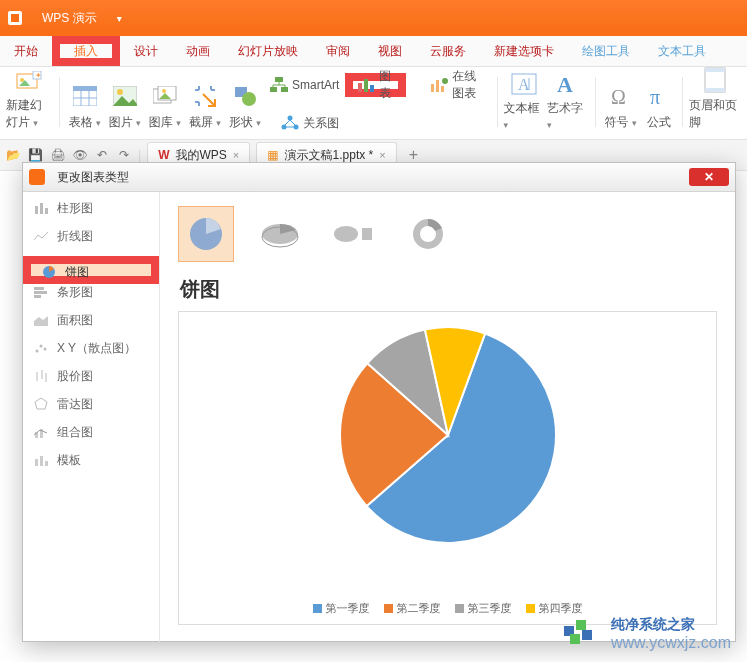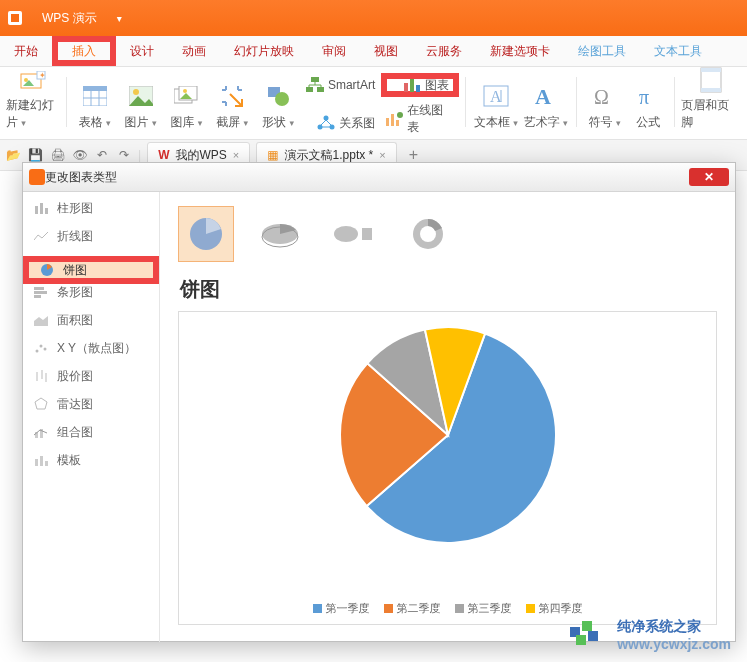--- a/index.html
+++ b/index.html
@@ -3,37 +3,37 @@
 <meta charset="utf-8">
 <style>
   body{margin:0;font-family:"Microsoft YaHei",SimSun,sans-serif;font-size:12px;color:#333;background:#fff;width:747px;height:662px;overflow:hidden;position:relative}
   .titlebar{background:linear-gradient(#fd7b2a,#f96d15);height:36px;display:flex;align-items:center;color:#fff;padding:0 8px;gap:20px}
   .titlebar .logo{width:14px;height:14px;background:#fff;border-radius:2px;display:inline-block;position:relative}
   .titlebar .logo::before{content:"";position:absolute;inset:3px;background:#f96d15}
   .titlebar .dd{font-size:10px}
   .menubar{background:#fafafa;height:30px;display:flex;align-items:center;border-bottom:1px solid #e3e3e3}
   .menubar .mtab{padding:0 14px;height:30px;display:flex;align-items:center;color:#b91c1c;cursor:pointer}
   .menubar .mtab.curr{color:#f96d15}
-  .hi-red{border:6px solid #ef4444;box-sizing:border-box}
+  .hi-red{border:8px solid #ef4444;box-sizing:border-box}
   .ribbon{background:#fff;height:68px;display:flex;align-items:flex-start;padding:4px 6px 0 6px;gap:2px;border-bottom:1px solid #e3e3e3}
   .rbtn{display:flex;flex-direction:column;align-items:center;justify-content:flex-end;width:54px;height:60px;font-size:12px;color:#555;gap:4px;cursor:pointer}
   .rbtn.sm{flex-direction:row;width:auto;height:24px;gap:4px;padding:0 4px}
   .rico{width:28px;height:28px;display:flex;align-items:center;justify-content:center}
   .rsep{width:1px;height:50px;background:#e6e6e6;margin:6px 4px}
   .dd2{font-size:9px;color:#888}
   .doc-tabs{height:30px;display:flex;align-items:center;background:#f5f5f5;border-bottom:1px solid #e3e3e3;padding:0 6px;gap:6px}
   .qicon{width:16px;height:16px;display:inline-flex;align-items:center;justify-content:center;color:#777;cursor:pointer}
   .doctab{display:flex;align-items:center;gap:6px;padding:0 10px;height:24px;border:1px solid #ddd;background:#fff;border-radius:3px 3px 0 0}
   .doctab.active{border-bottom-color:#fff}
   .close-x{color:#999;font-size:11px;cursor:pointer}
   .doc-tabs .plus{color:#888;font-size:16px;cursor:pointer;padding:0 6px}
 
   
   .dialog{position:absolute;left:22px;top:162px;width:712px;height:478px;border:1px solid #bfbfbf;background:#fff;box-shadow:0 6px 24px rgba(0,0,0,.25)}
-  .dlg-title{height:28px;background:linear-gradient(#fdfdfd,#eaeaea);display:flex;align-items:center;gap:0;padding:0 6px;border-bottom:1px solid #d5d5d5}
+  .dlg-title{height:28px;background:linear-gradient(#fdfdfd,#eaeaea);display:flex;align-items:center;gap:12px;padding:0 6px;border-bottom:1px solid #d5d5d5}
   .dlg-title .ico{width:16px;height:16px;background:#f96d15;border-radius:3px}
   .dlg-close{margin-left:auto;width:40px;height:18px;background:#d9302e;border-radius:3px;display:flex;align-items:center;justify-content:center;color:#fff;font-weight:bold;cursor:pointer}
   .dlg-body{display:flex;height:calc(100% - 28px)}
   .cat-list{width:136px;border-right:1px solid #e6e6e6;padding-top:8px}
   .cat{display:flex;gap:8px;height:28px;padding:0 10px;color:#666;cursor:pointer}
   .cat .cico{width:16px;height:16px;display:inline-flex;align-items:center;justify-content:center;color:#bbb}
   .cat.sel{background:#fde0c5;color:#333}
   .preview{flex:1;padding:14px 18px 6px 18px;overflow:hidden}
   .thumbs{display:flex;gap:18px;align-items:center}
   .thumb{width:54px;height:54px;border:1px solid transparent;display:flex;align-items:center;justify-content:center;cursor:pointer}
@@ -42,21 +42,21 @@
   .chartbox{border:1px solid #dcdcdc;height:312px;position:relative}
   .chart-title{text-align:center;font-size:13px;color:#666;padding-top:8px}
   .legend{position:absolute;bottom:8px;left:0;right:0;display:flex;justify-content:center;gap:14px;font-size:11px;color:#666}
   .legend .litem{display:flex;align-items:center;gap:4px}
   .legend .sw{width:9px;height:9px}
   .pie-wrap{display:flex;justify-content:center;margin-top:8px}
 
   
   .wmk{position:absolute;right:16px;bottom:10px;display:flex;align-items:center;gap:17px;font-size:14px;font-weight:700;color:#3b6fb6}
   .wmk .wlogo svg{display:block}
-  .wmk .sub{font-size:14px;color:#7da2cc;font-weight:700;display:block}
+  .wmk .sub{font-size:16px;color:#7da2cc;font-weight:400;display:block}
 
   
   svg{display:block}
 </style>
 </head>
 <body>
 
 <div class="titlebar">
   <span class="logo"></span>
   <span>WPS 演示</span>
@@ -181,21 +181,21 @@
           <svg width="18" height="16">
             <circle cx="9" cy="3" r="2.5" fill="#4aa3df"></circle>
             <circle cx="3" cy="12" r="2.5" fill="#4aa3df"></circle>
             <circle cx="15" cy="12" r="2.5" fill="#4aa3df"></circle>
             <path d="M9 5 L4 10 M9 5 L14 10 M5 12 H13" stroke="#4aa3df"></path>
           </svg>
         </span>
       <span>关系图</span>
     </div>
   </div>
-  <div style="display:flex;flex-direction:column;gap:10px;padding-top:2px">
+  <div style="display:flex;flex-direction:row;gap:20px;padding-top:2px">
     <div class="rbtn sm hi-red">
       <span>
           <svg width="18" height="16">
             <rect x="1" y="6" width="4" height="9" fill="#e06666"></rect>
             <rect x="7" y="2" width="4" height="13" fill="#6aa84f"></rect>
             <rect x="13" y="8" width="4" height="7" fill="#3d85c6"></rect>
           </svg>
         </span>
       <span>图表</span>
     </div>

